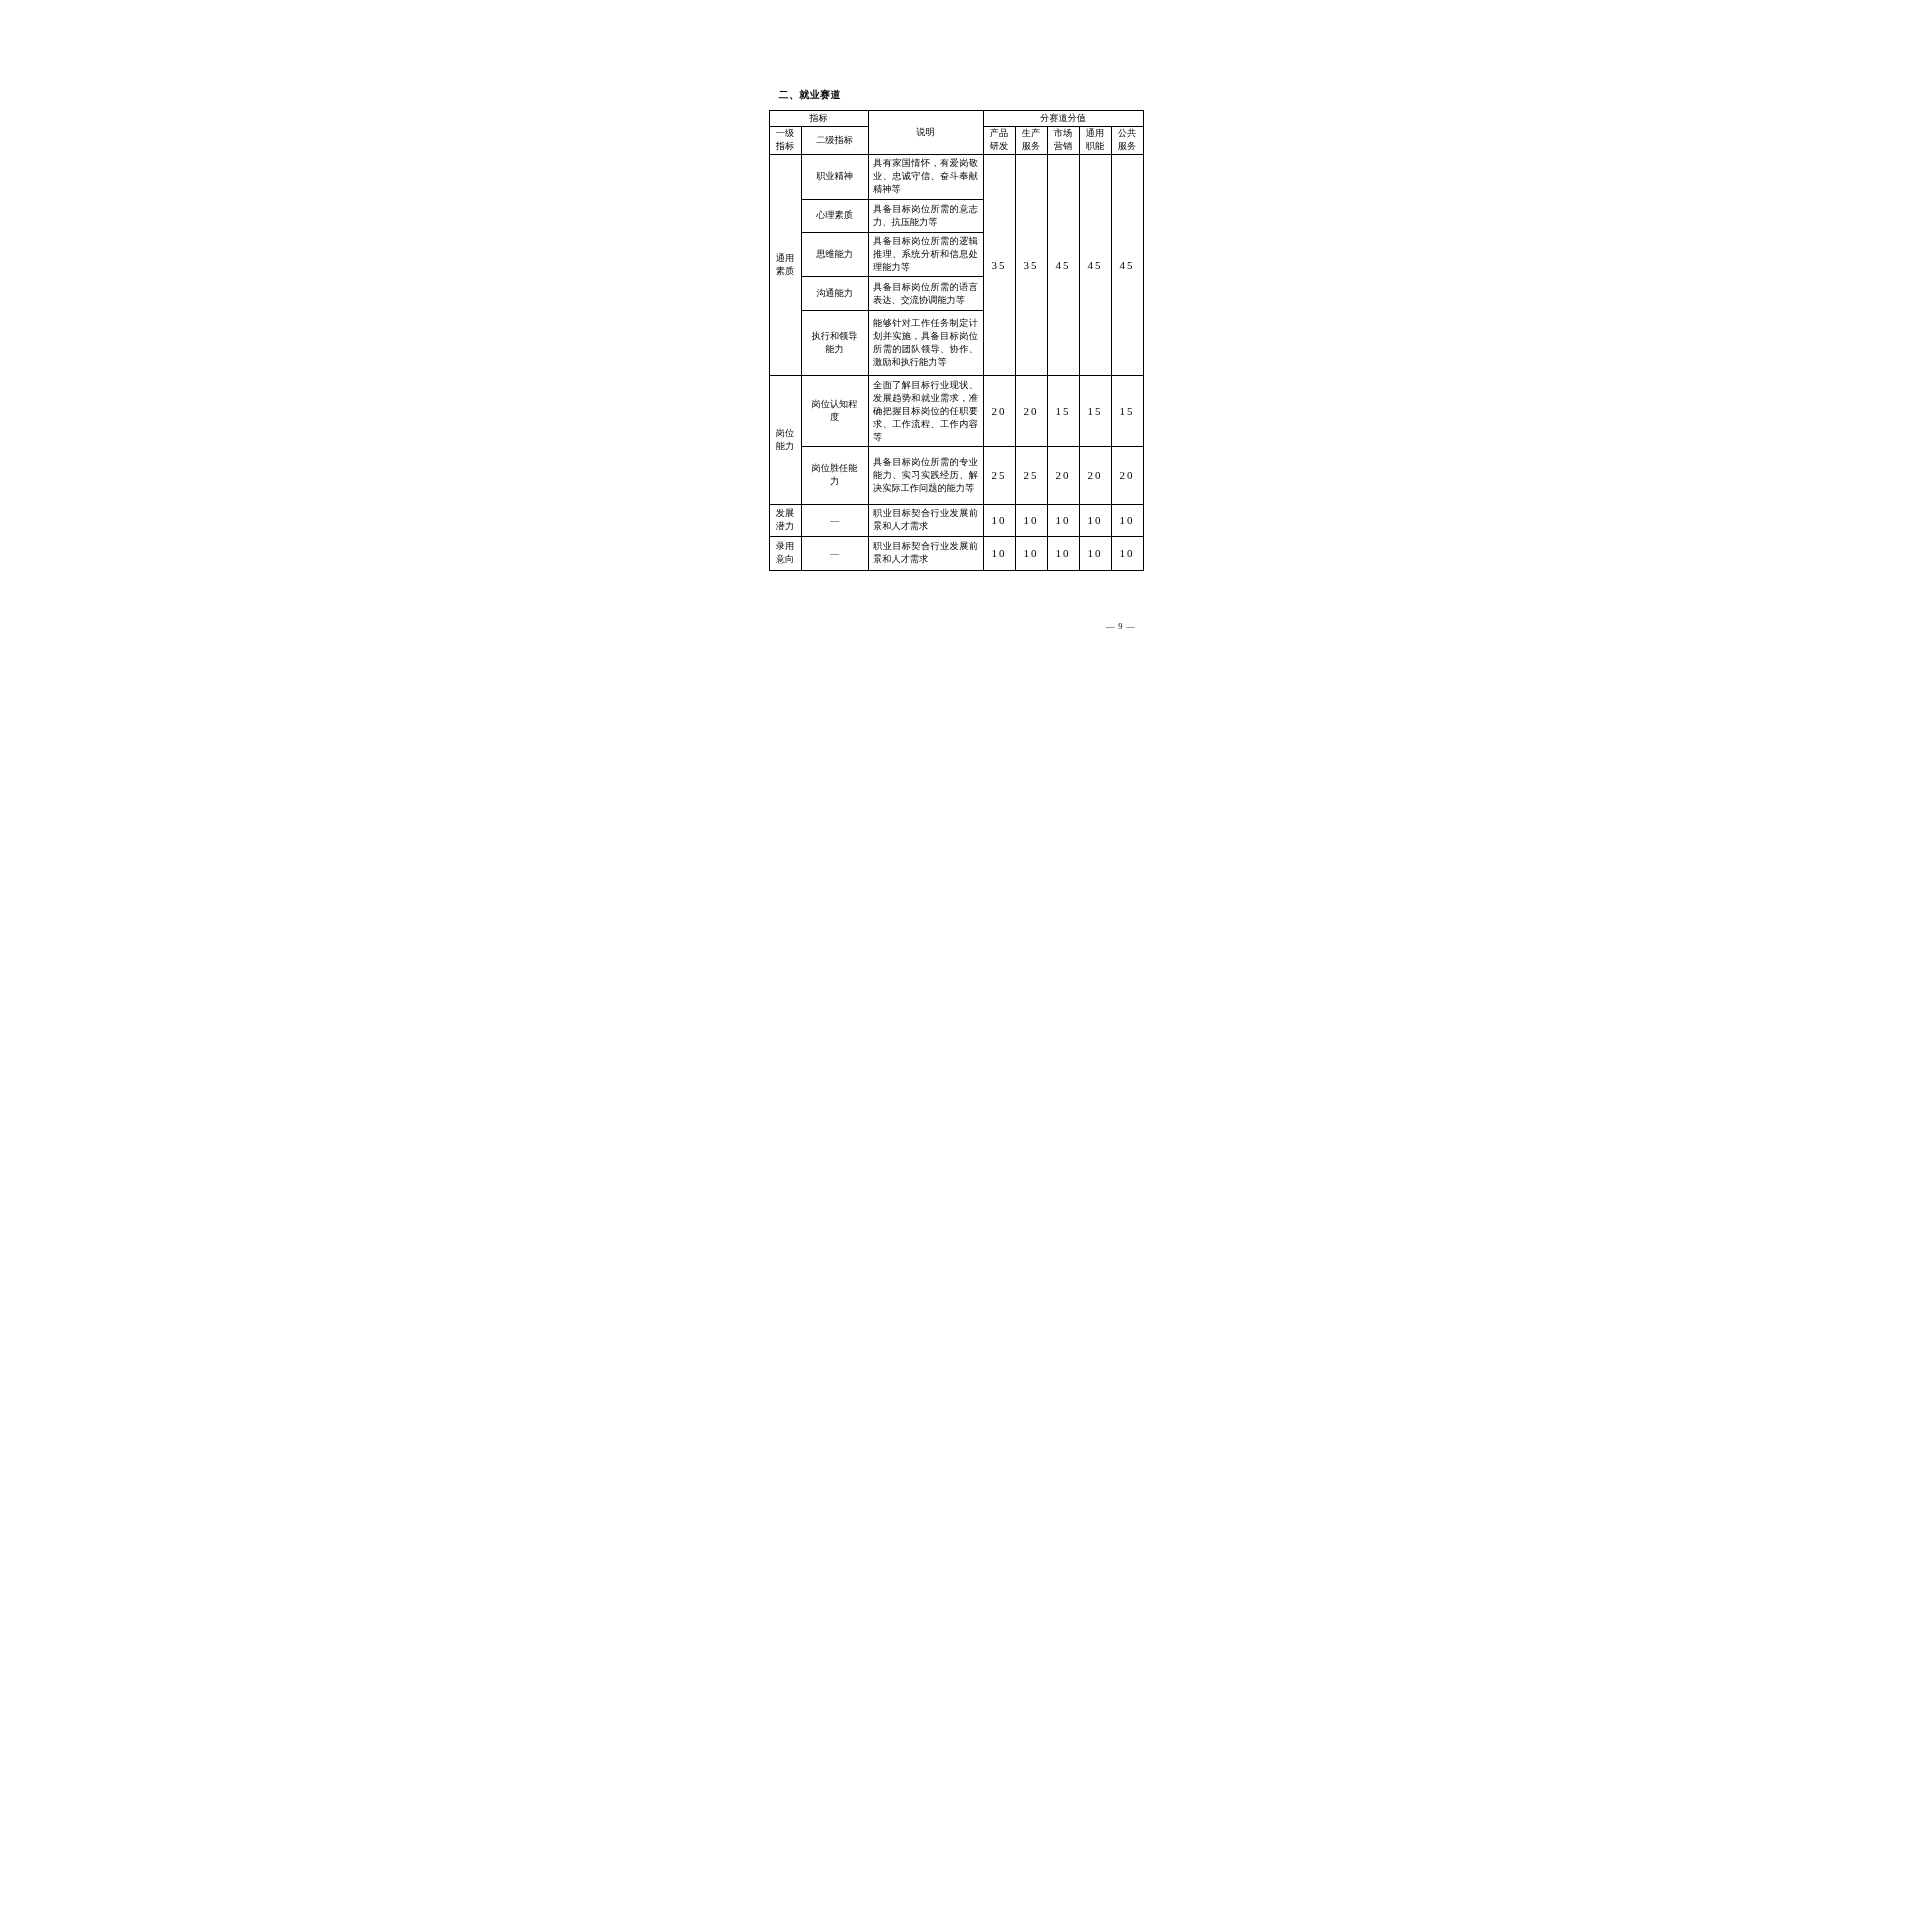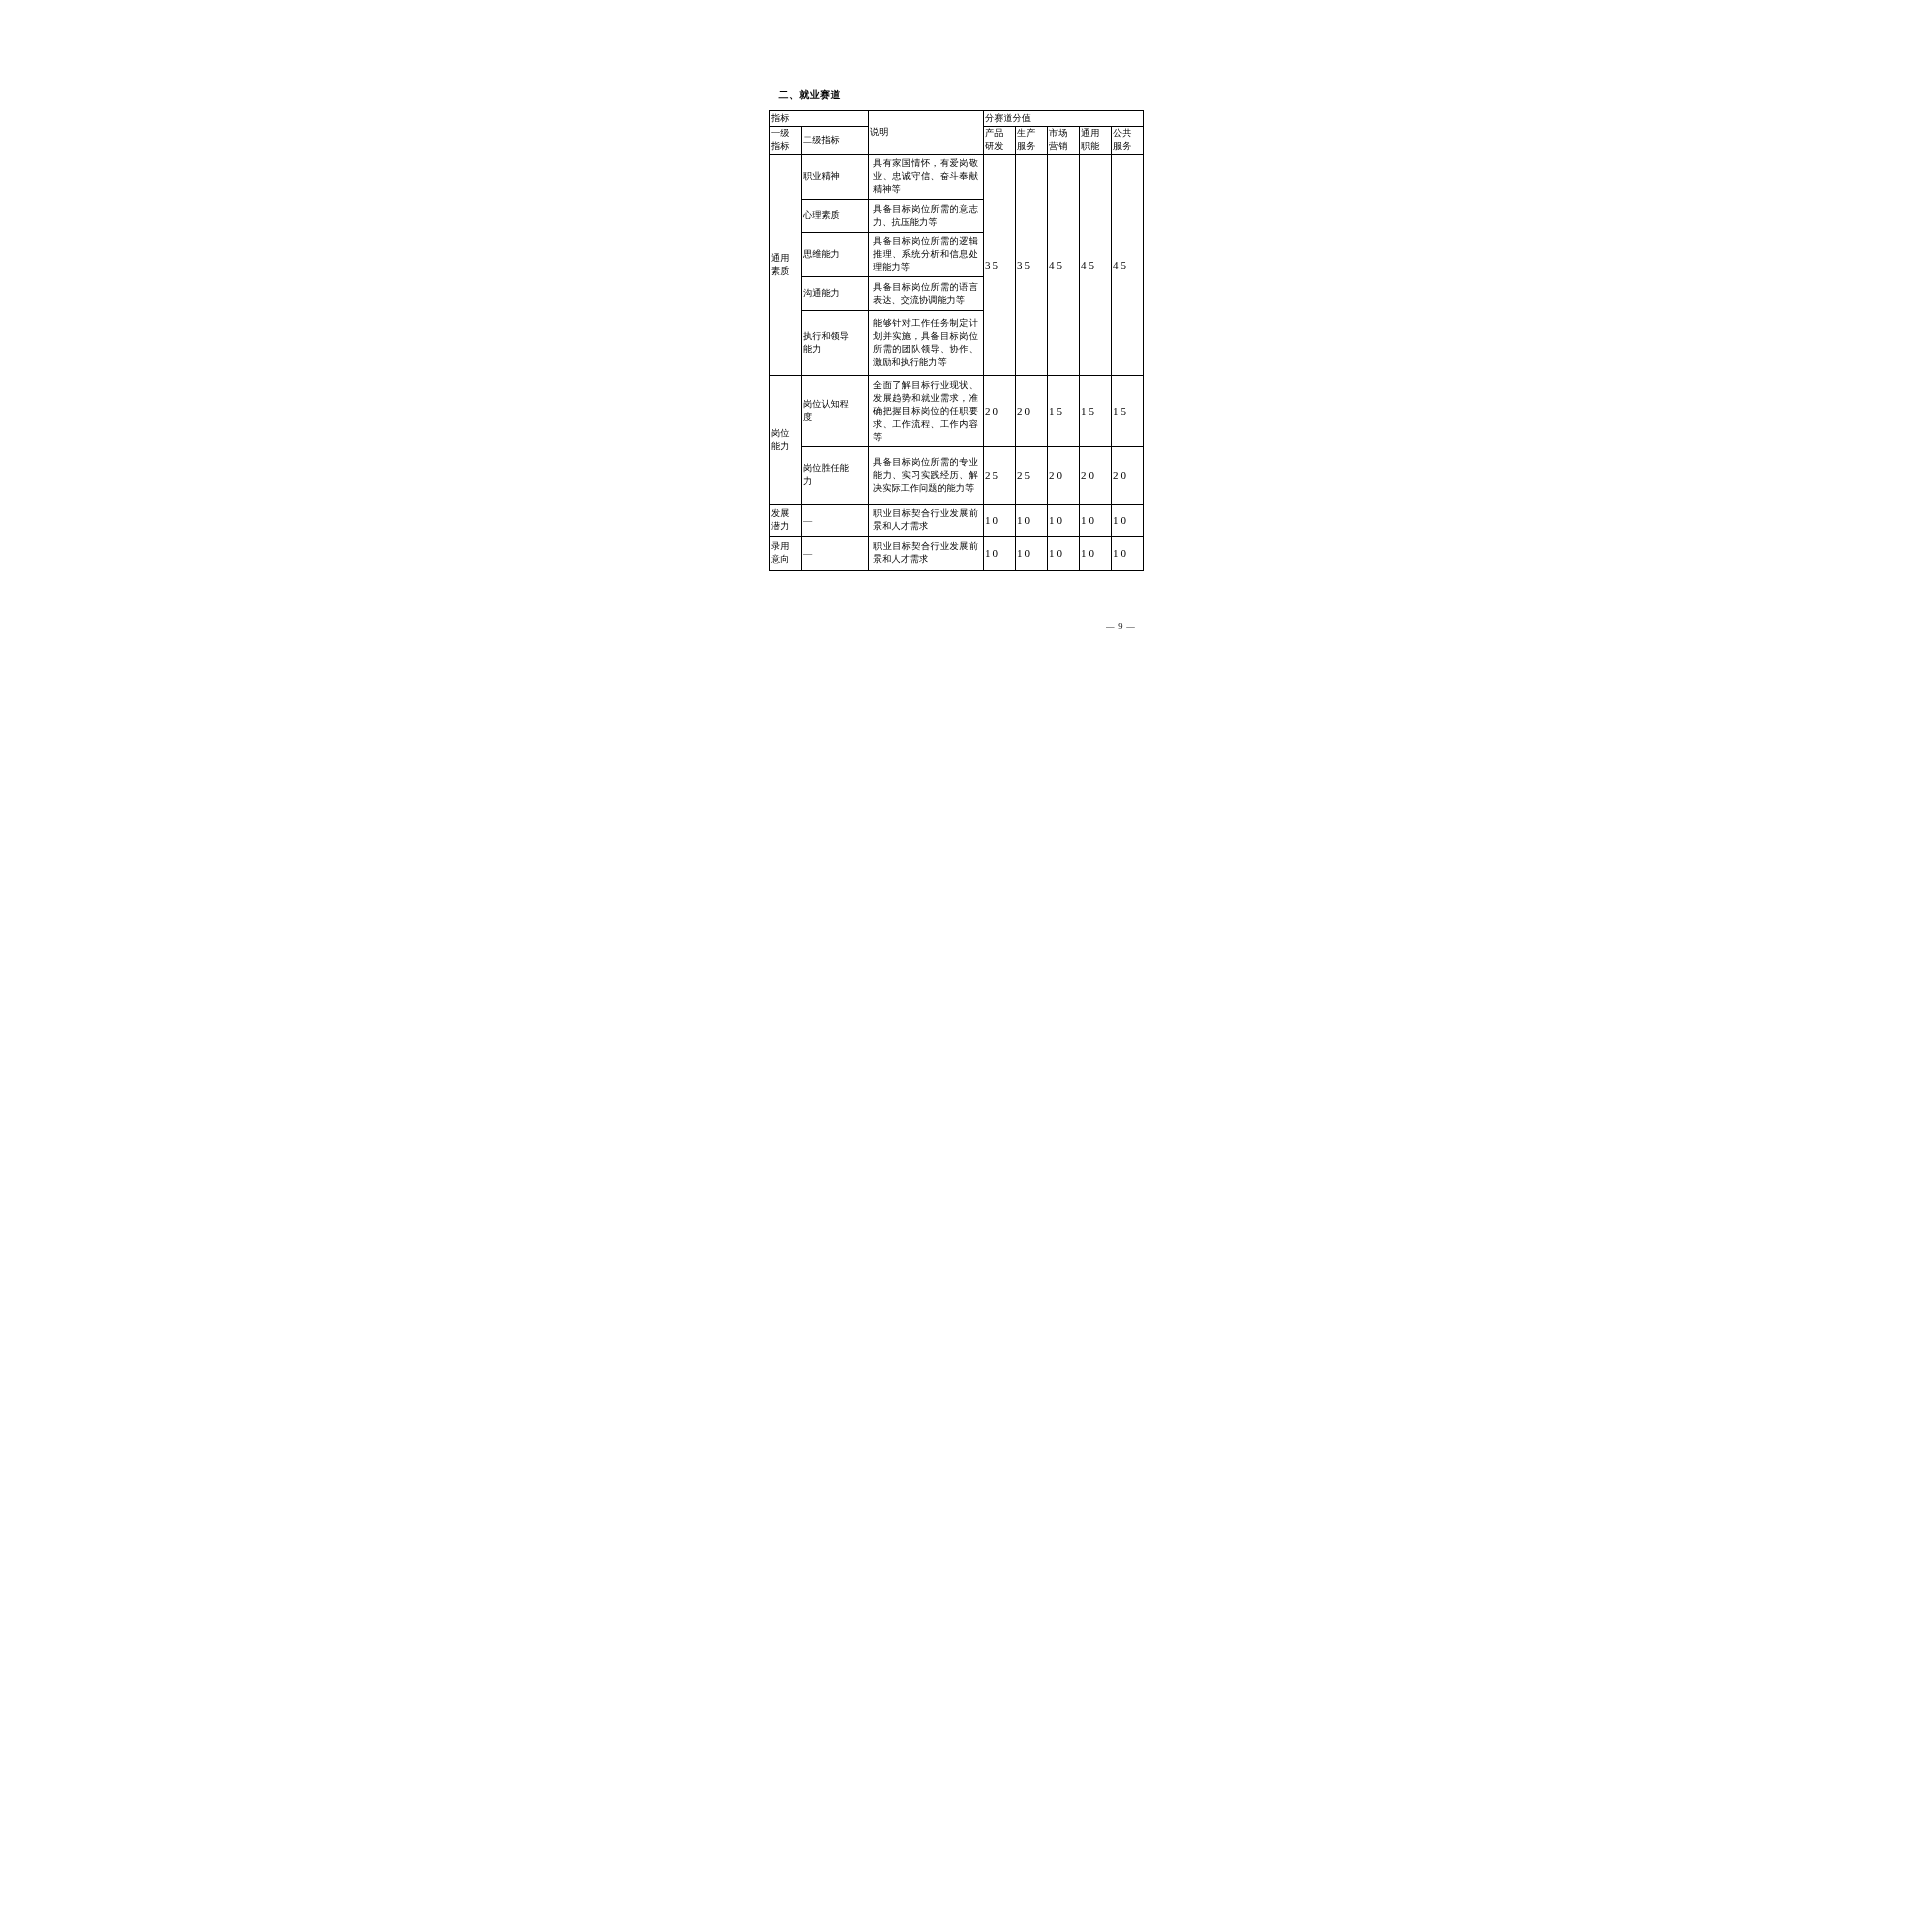--- a/index.html
+++ b/index.html
@@ -36,21 +36,21 @@
     border-collapse: collapse;
     table-layout: fixed;
     border: 1.2px solid #000;
   }
   .eval-table td {
     border-top: 1.2px solid #000;
     border-bottom: 1.2px solid #000;
     border-left: 0.6px solid #000;
     border-right: 0.6px solid #000;
     vertical-align: middle;
-    text-align: left;
+    text-align: center;
     font-size: 9.2px;
     line-height: 13px;
     padding: 0.8px 1.5px;
     overflow: hidden;
   }
   col.c1 { width: 32px; }
   col.c2 { width: 67px; }
   col.c3 { width: 115px; }
   col.cv { width: 32px; }
 

